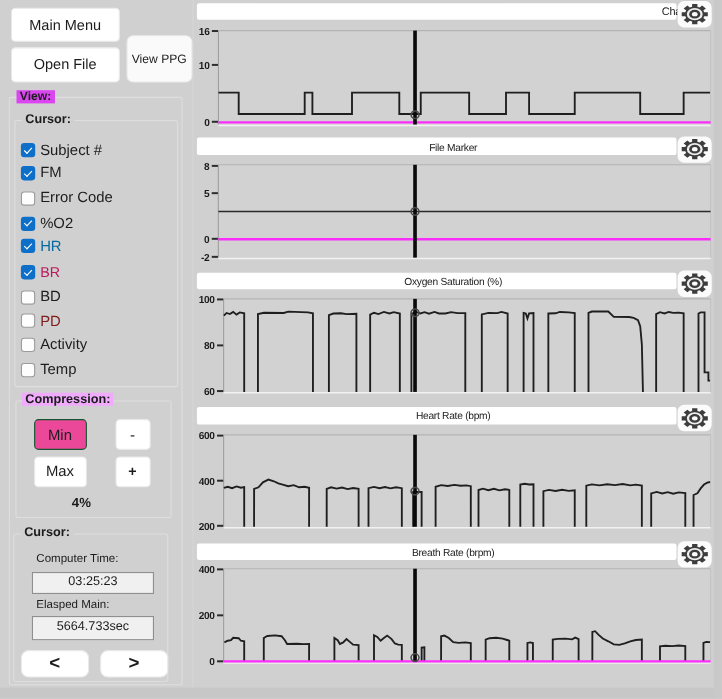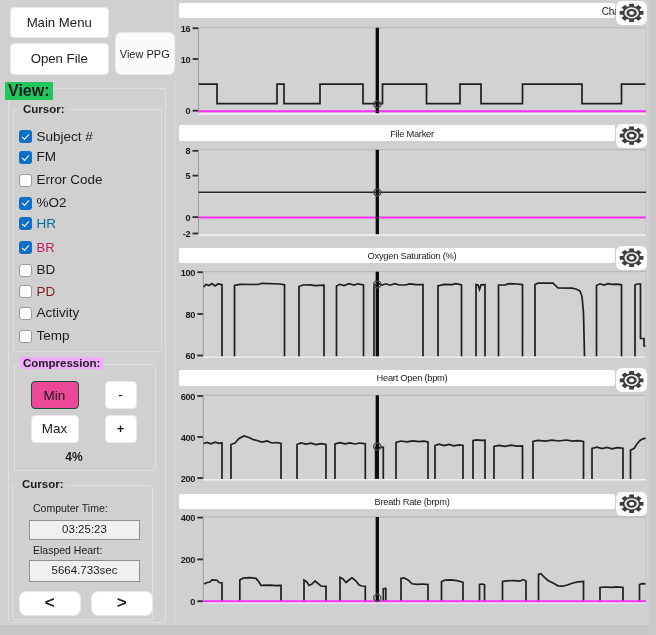--- a/index.html
+++ b/index.html
@@ -11,21 +11,21 @@
 <div style="position:absolute;left:179px;top:2.7px;width:435.5px;height:15.8px;background:#fff;border-radius:2px"></div>
 <div style="position:absolute;left:179px;top:5.800000000000001px;width:466px;text-align:right;font-size:10px;letter-spacing:-0.25px;color:#1c1c1c">Channel #</div>
 <div style="position:absolute;left:616px;top:0.9000000000000001px;width:31.3px;height:24.2px;background:#fbfbfb;border-radius:6px"></div>
 <div style="position:absolute;left:179px;top:125.4px;width:435.5px;height:15.8px;background:#fff;border-radius:2px"></div>
 <div style="position:absolute;left:179px;top:128.5px;width:466px;text-align:center;font-size:9.3px;letter-spacing:-0.25px;color:#1c1c1c">File Marker</div>
 <div style="position:absolute;left:616px;top:123.60000000000001px;width:31.3px;height:24.2px;background:#fbfbfb;border-radius:6px"></div>
 <div style="position:absolute;left:179px;top:247.6px;width:435.5px;height:15.8px;background:#fff;border-radius:2px"></div>
 <div style="position:absolute;left:179px;top:250.7px;width:466px;text-align:center;font-size:9.3px;letter-spacing:-0.25px;color:#1c1c1c">Oxygen Saturation (%)</div>
 <div style="position:absolute;left:616px;top:245.79999999999998px;width:31.3px;height:24.2px;background:#fbfbfb;border-radius:6px"></div>
 <div style="position:absolute;left:179px;top:370.1px;width:435.5px;height:15.8px;background:#fff;border-radius:2px"></div>
-<div style="position:absolute;left:179px;top:373.20000000000005px;width:466px;text-align:center;font-size:9.3px;letter-spacing:-0.25px;color:#1c1c1c">Heart Open (bpm)</div>
+<div style="position:absolute;left:179px;top:373.20000000000005px;width:466px;text-align:center;font-size:9.3px;letter-spacing:-0.25px;color:#1c1c1c">Heart Rate (bpm)</div>
 <div style="position:absolute;left:616px;top:368.3px;width:31.3px;height:24.2px;background:#fbfbfb;border-radius:6px"></div>
 <div style="position:absolute;left:179px;top:493.6px;width:435.5px;height:15.8px;background:#fff;border-radius:2px"></div>
 <div style="position:absolute;left:179px;top:496.70000000000005px;width:466px;text-align:center;font-size:9.3px;letter-spacing:-0.25px;color:#1c1c1c">Breath Rate (brpm)</div>
 <div style="position:absolute;left:616px;top:491.8px;width:31.3px;height:24.2px;background:#fbfbfb;border-radius:6px"></div>
 <svg width="656" height="635" viewBox="0 0 656 635" style="position:absolute;left:0;top:0">
 <rect x="198.6" y="27.8" width="447.4" height="85.4" fill="#d2d2d2"></rect>
 <line x1="198.6" y1="27.8" x2="198.6" y2="113.2" stroke="#9e9e9e" stroke-width="1"></line>
 <line x1="198.6" y1="27.8" x2="646.0" y2="27.8" stroke="#b4b4b4" stroke-width="1"></line>
 <line x1="646.0" y1="27.8" x2="646.0" y2="113.2" stroke="#c3c3c3" stroke-width="1"></line>
 <line x1="198.6" y1="114.0" x2="646.0" y2="114.0" stroke="#f2f2f2" stroke-width="1.4"></line>
@@ -122,21 +122,21 @@
 <g transform="translate(631.6,503.8) scale(1.21,0.94)">
       <path d="M9.80,-1.99 L9.80,1.99 L7.13,1.98 L6.44,3.64 L8.34,5.52 L5.52,8.34 L3.64,6.44 L1.98,7.13 L1.99,9.80 L-1.99,9.80 L-1.98,7.13 L-3.64,6.44 L-5.52,8.34 L-8.34,5.52 L-6.44,3.64 L-7.13,1.98 L-9.80,1.99 L-9.80,-1.99 L-7.13,-1.98 L-6.44,-3.64 L-8.34,-5.52 L-5.52,-8.34 L-3.64,-6.44 L-1.98,-7.13 L-1.99,-9.80 L1.99,-9.80 L1.98,-7.13 L3.64,-6.44 L5.52,-8.34 L8.34,-5.52 L6.44,-3.64 L7.13,-1.98 Z" fill="#3d3d3d"></path>
       <ellipse cx="0" cy="0" rx="5.1" ry="5.1" fill="#3d3d3d" stroke="#eeeeee" stroke-width="1.7"></ellipse>
       <ellipse cx="0" cy="0" rx="2.1" ry="2.1" fill="#fcfcfc"></ellipse>
     </g>
 </svg>
 <div style="position:absolute;left:10px;top:6.5px;width:96.5px;height:29.5px;background:#fff;border:1px solid #e9e9e9;border-radius:4px;display:flex;align-items:center;justify-content:center;font-size:13.2px;font-weight:normal;color:#1c1c1c">Main Menu</div>
 <div style="position:absolute;left:10px;top:43px;width:96.5px;height:29.5px;background:#fff;border:1px solid #e9e9e9;border-radius:4px;display:flex;align-items:center;justify-content:center;font-size:13.2px;font-weight:normal;color:#1c1c1c">Open File</div>
 <div style="position:absolute;left:115px;top:32px;width:57.5px;height:41px;background:#fafafa;border:1px solid #e9e9e9;border-radius:6px;display:flex;align-items:center;justify-content:center;font-size:11px;font-weight:normal;color:#1c1c1c">View PPG</div>
 <div style="position:absolute;left:8px;top:88.3px;width:157.5px;height:534.7px;border:1.5px solid #dedede;border-radius:2px;box-sizing:border-box"></div>
-<div style="position:absolute;left:5px;top:81.8px;background:#22c55e;padding:0 3px;font-size:16px;font-weight:bold;color:#1c1c1c">View:</div>
+<div style="position:absolute;left:15px;top:81.8px;background:#d946ef;padding:0 3px;font-size:11px;font-weight:bold;color:#1c1c1c">View:</div>
 <div style="position:absolute;left:13px;top:109px;width:149px;height:243px;border:1.5px solid #dedede;border-radius:2px;box-sizing:border-box"></div>
 <div style="position:absolute;left:20px;top:102.5px;background:#d0d0d0;padding:0 3px;font-size:11.5px;font-weight:bold;color:#1c1c1c">Cursor:</div>
 <div style="position:absolute;left:19px;top:130.3px;width:13px;height:13px;background:#0d6fc8;border-radius:3px"></div>
 <div style="position:absolute;left:22.2px;top:133.9px;width:6px;height:3px;border-left:1.6px solid #fff;border-bottom:1.6px solid #fff;transform:rotate(-47deg)"></div>
 <div style="position:absolute;left:36.5px;top:128.8px;font-size:13.5px;color:#1c1c1c">Subject #</div>
 <div style="position:absolute;left:19px;top:150.9px;width:13px;height:13px;background:#0d6fc8;border-radius:3px"></div>
 <div style="position:absolute;left:22.2px;top:154.5px;width:6px;height:3px;border-left:1.6px solid #fff;border-bottom:1.6px solid #fff;transform:rotate(-47deg)"></div>
 <div style="position:absolute;left:36.5px;top:149.4px;font-size:13.5px;color:#1c1c1c">FM</div>
 <div style="position:absolute;left:19px;top:173.9px;width:13px;height:13px;background:#fdfdfd;border:1px solid #9b9b9b;border-radius:3px;box-sizing:border-box"></div>
 <div style="position:absolute;left:36.5px;top:172.4px;font-size:13.5px;color:#1c1c1c">Error Code</div>
@@ -161,15 +161,15 @@
 <div style="position:absolute;left:20px;top:357.0px;background:#f0abfc;padding:0 3px;font-size:11.5px;font-weight:bold;color:#1c1c1c">Compression:</div>
 <div style="position:absolute;left:30.5px;top:381px;width:46px;height:26px;background:#ec4899;border:1px solid #14532d;border-radius:4px;display:flex;align-items:center;justify-content:center;font-size:13.5px;font-weight:normal;color:#1c1c1c">Min</div>
 <div style="position:absolute;left:104.5px;top:381px;width:30px;height:26px;background:#fff;border:1px solid #e9e9e9;border-radius:4px;display:flex;align-items:center;justify-content:center;font-size:14px;font-weight:normal;color:#1c1c1c">-</div>
 <div style="position:absolute;left:30.5px;top:414.5px;width:46px;height:26px;background:#fff;border:1px solid #e9e9e9;border-radius:4px;display:flex;align-items:center;justify-content:center;font-size:13.5px;font-weight:normal;color:#1c1c1c">Max</div>
 <div style="position:absolute;left:104.5px;top:414.5px;width:30px;height:26px;background:#fff;border:1px solid #e9e9e9;border-radius:4px;display:flex;align-items:center;justify-content:center;font-size:13px;font-weight:bold;color:#1c1c1c">+</div>
 <div style="position:absolute;left:13px;top:450px;width:122px;text-align:center;font-size:12px;font-weight:bold;color:#1c1c1c">4%</div>
 <div style="position:absolute;left:11.5px;top:484.5px;width:141.0px;height:135.5px;border:1.5px solid #dedede;border-radius:2px;box-sizing:border-box"></div>
 <div style="position:absolute;left:19px;top:478.0px;background:#d0d0d0;padding:0 3px;font-size:11.5px;font-weight:bold;color:#1c1c1c">Cursor:</div>
 <div style="position:absolute;left:33px;top:501.5px;font-size:10.5px;color:#1c1c1c">Computer Time:</div>
 <div style="position:absolute;left:29px;top:519.5px;width:109px;height:16px;background:#f0f0f0;border:1px solid #8f8f8f;text-align:center;font-size:11.5px;color:#1c1c1c;padding-top:2px">03:25:23</div>
-<div style="position:absolute;left:33px;top:543.5px;font-size:10.5px;color:#1c1c1c">Elasped Heart:</div>
+<div style="position:absolute;left:33px;top:543.5px;font-size:10.5px;color:#1c1c1c">Elasped Main:</div>
 <div style="position:absolute;left:29px;top:560px;width:109px;height:17px;background:#f0f0f0;border:1px solid #8f8f8f;text-align:center;font-size:11.5px;color:#1c1c1c;padding-top:2.5px">5664.733sec</div>
 <div style="position:absolute;left:18.7px;top:590.5px;width:60.3px;height:23.5px;background:#fff;border:1px solid #e9e9e9;border-radius:7px;display:flex;align-items:center;justify-content:center;font-size:17px;font-weight:bold;color:#1c1c1c">&lt;</div>
 <div style="position:absolute;left:90.5px;top:590.5px;width:60.5px;height:23.5px;background:#fff;border:1px solid #e9e9e9;border-radius:7px;display:flex;align-items:center;justify-content:center;font-size:17px;font-weight:bold;color:#1c1c1c">&gt;</div>
 </body></html>

